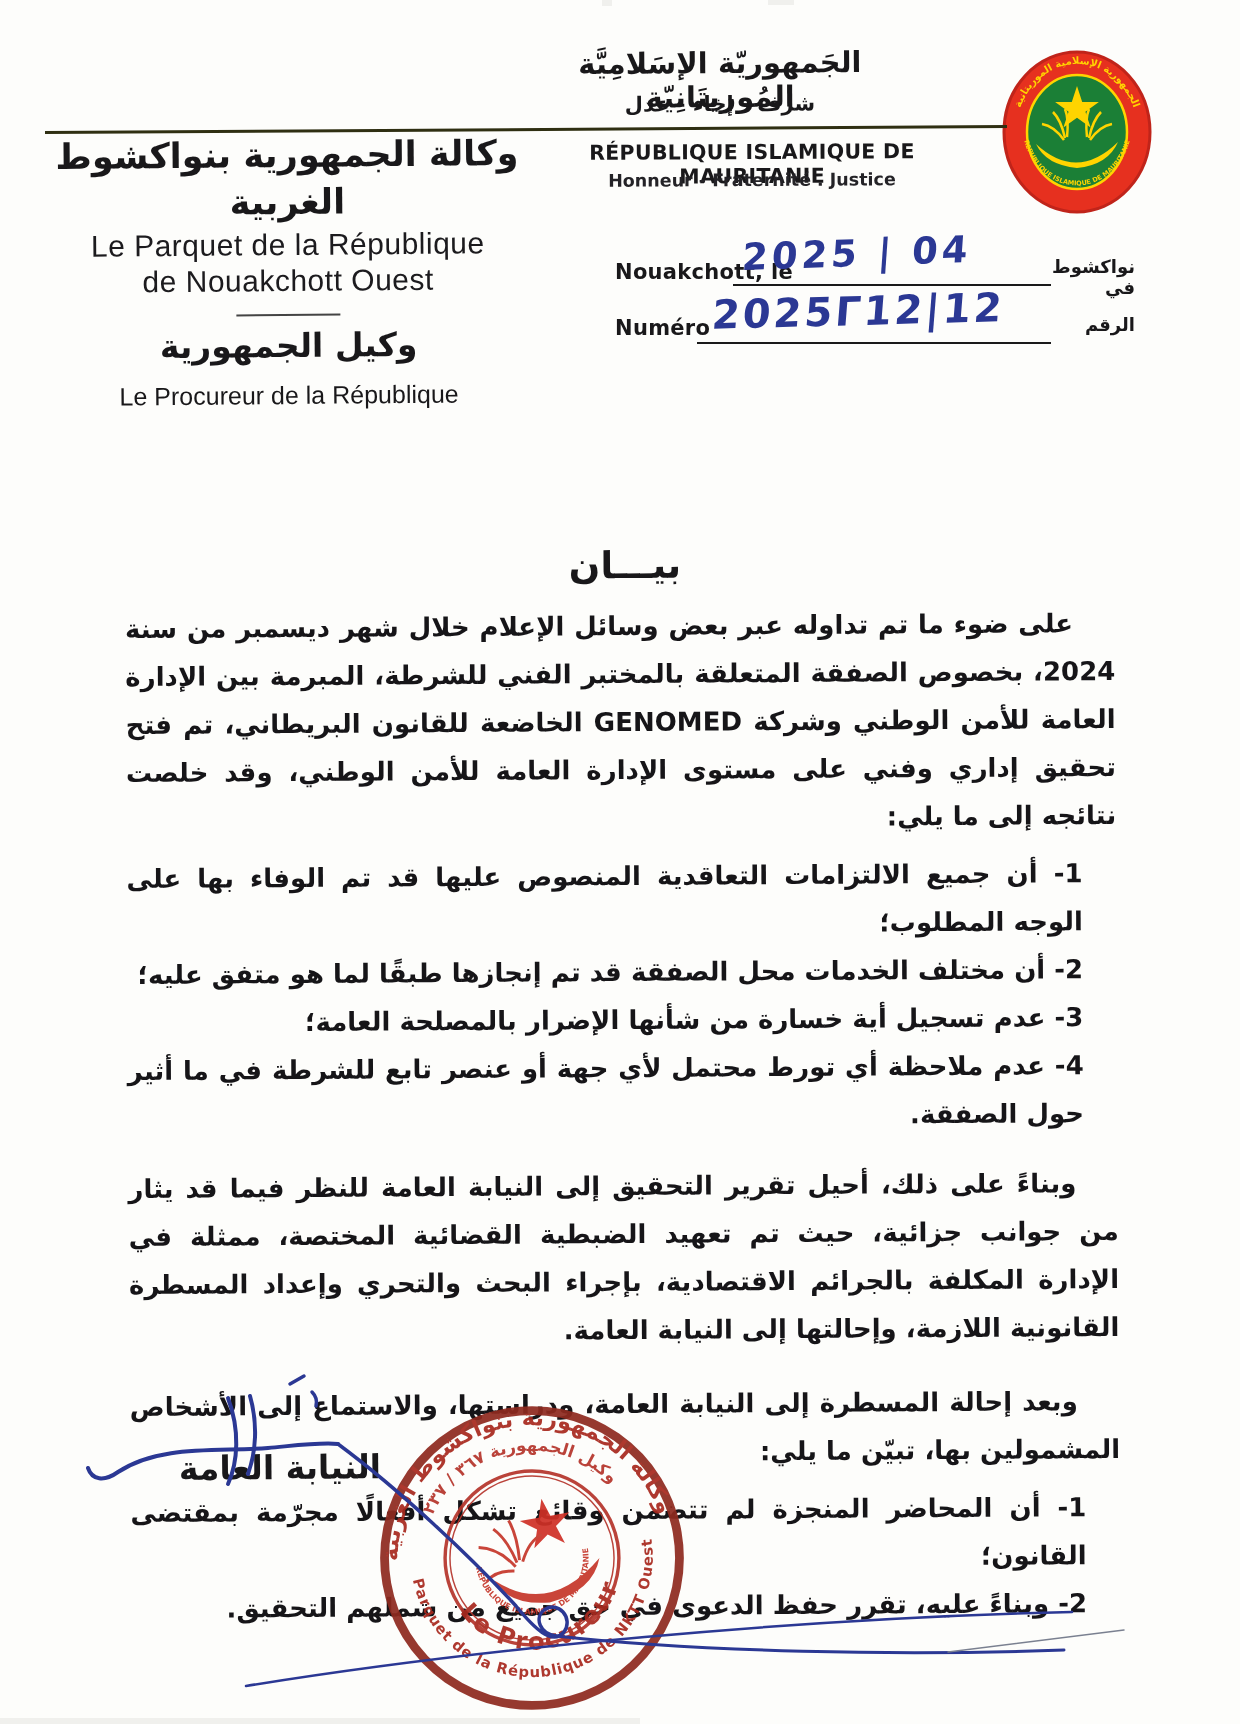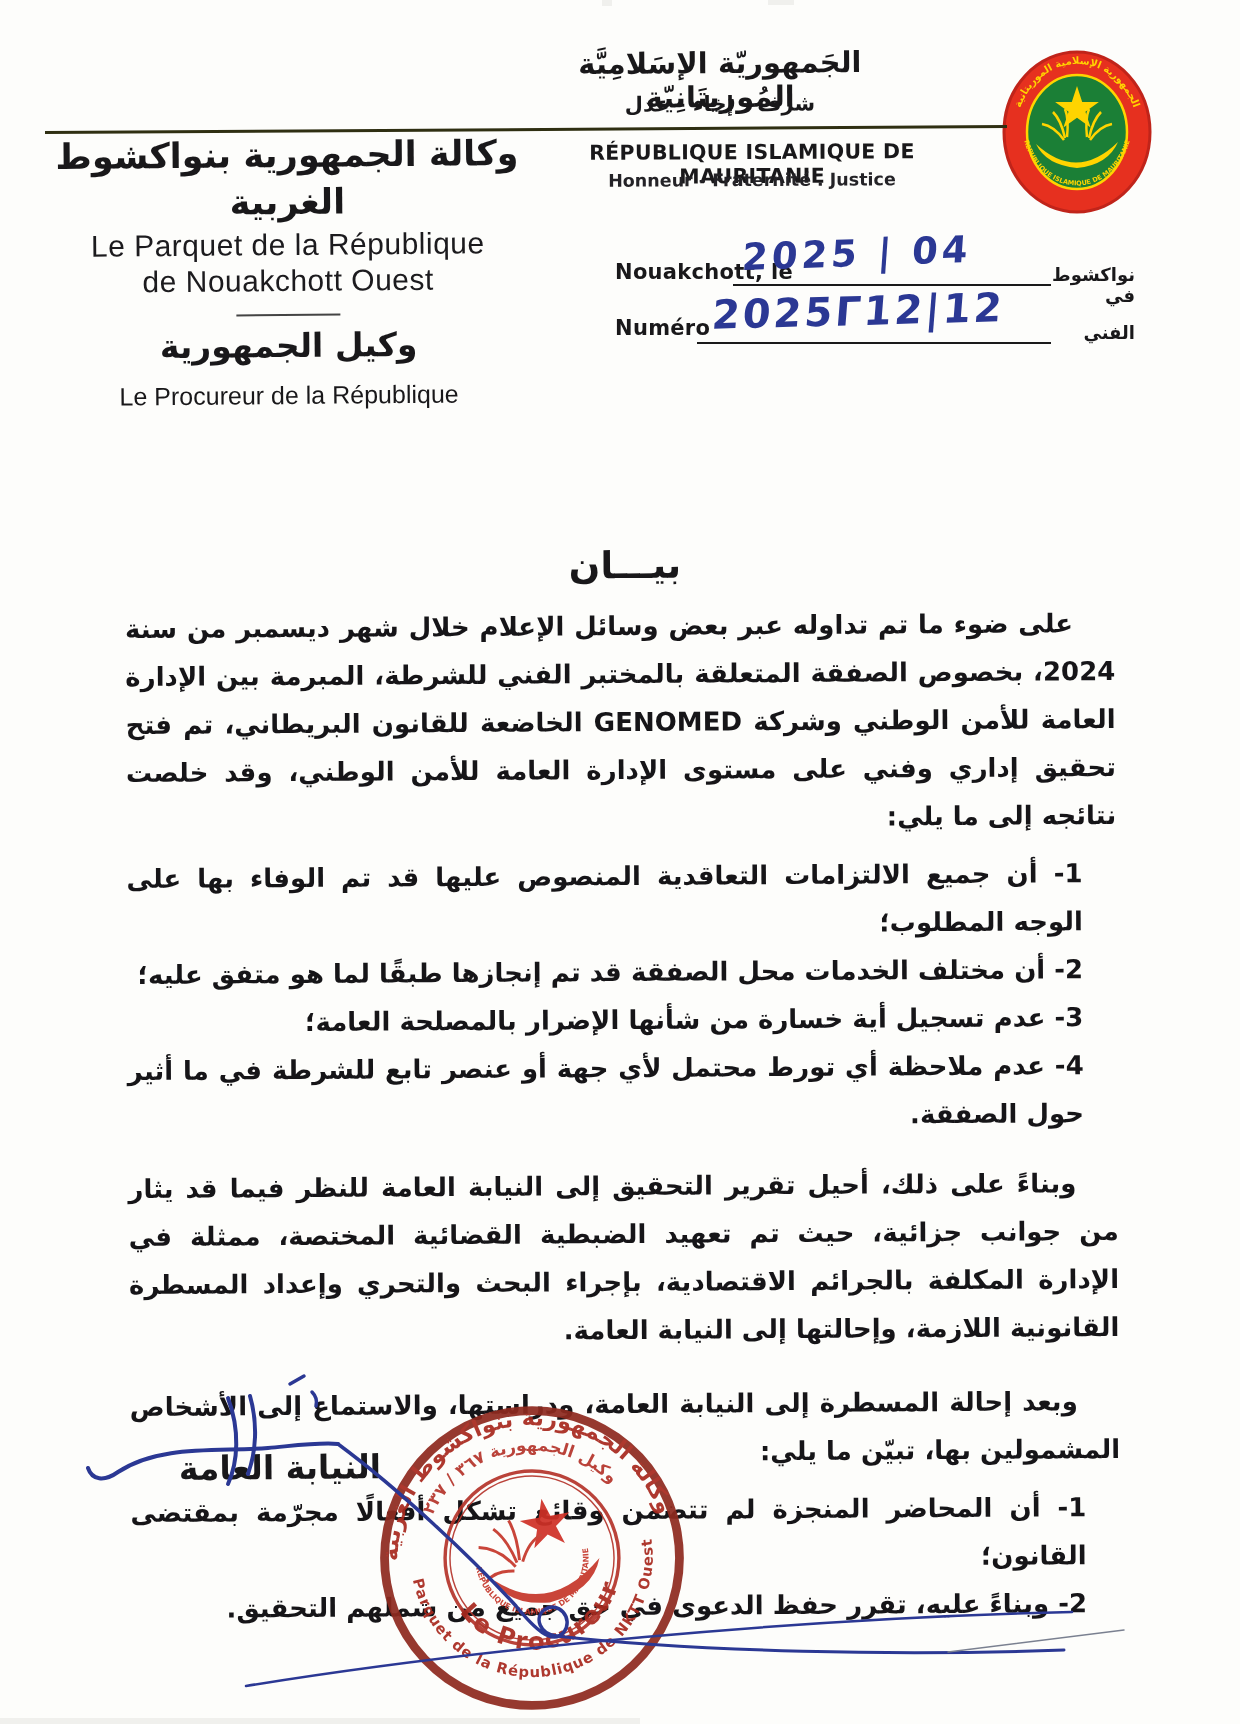--- a/index.html
+++ b/index.html
@@ -24,21 +24,21 @@
     font-family:"Liberation Sans","DejaVu Sans",sans-serif;letter-spacing:.5px;}
   .mini-div{width:104px;height:0;border-top:2px solid #444;margin:14px auto 10px auto;}
   .deputy-ar{font-size:33px;font-weight:bold;}
   .proc-fr{font-size:25px;font-weight:500;margin-top:16px;
     font-family:"Liberation Sans","DejaVu Sans",sans-serif;}
   .rep-fr{left:552px;top:140px;width:400px;text-align:center;font-size:20.5px;
     font-weight:bold;letter-spacing:.3px;transform:rotate(-0.3deg);}
   .motto-fr{left:552px;top:170px;width:400px;text-align:center;font-size:17.5px;
     font-weight:600;color:#242327;transform:rotate(-0.3deg);}
   .meta-label-fr{font-size:21px;font-weight:bold;letter-spacing:.3px;}
-  .meta-label-ar{font-size:18px;font-weight:600;margin-top:8px;}
+  .meta-label-ar{font-size:18px;font-weight:600;}
   .meta-line{border-bottom:2px solid #1a1a1a;}
   .hand{color:#2b3894;font-weight:bold;
     font-family:"DejaVu Sans","Liberation Sans",sans-serif;}
   .hand-date{left:742px;top:232px;font-size:37px;transform:rotate(-2deg) skewX(-6deg);letter-spacing:4px;}
   .hand-num{left:712px;top:288px;font-size:40px;transform:rotate(-1.5deg) skewX(-6deg);letter-spacing:3px;}
   
   .doc-title{left:130px;top:544px;width:990px;text-align:center;font-size:37px;
     font-weight:bold;transform:rotate(-0.3deg);}
   .body-block{left:128px;top:602px;width:990px;direction:rtl;text-align:justify;
     font-size:26px;font-weight:600;line-height:48px;transform:rotate(-0.35deg);
@@ -105,21 +105,21 @@
 <div class="abs" style="left:615px;top:252px;width:520px;">
   <span class="meta-label-fr" style="position:absolute;left:0;top:8px;">Nouakchott, le</span>
   <span class="meta-line" style="position:absolute;left:118px;top:0;width:318px;height:32px;"></span>
   <span class="meta-label-ar ar" style="position:absolute;left:442px;top:4px;width:78px;">نواكشوط في</span>
 </div>
 <div class="abs hand hand-date">2025 | 04</div>
 
 <div class="abs" style="left:615px;top:308px;width:520px;">
   <span class="meta-label-fr" style="position:absolute;left:0;top:8px;text-align:right;">Numéro</span>
   <span class="meta-line" style="position:absolute;left:82px;top:0;width:354px;height:34px;"></span>
-  <span class="meta-label-ar ar" style="position:absolute;left:452px;top:6px;width:68px;">الفني</span>
+  <span class="meta-label-ar ar" style="position:absolute;left:452px;top:6px;width:68px;">الرقم</span>
 </div>
 <div class="abs hand hand-num">2025Γ12|12</div>
 
 <div class="abs doc-title ar">بيـــان</div>
 
 <div class="abs body-block" lang="ar">
   <p>على ضوء ما تم تداوله عبر بعض وسائل الإعلام خلال شهر ديسمبر من سنة 2024، بخصوص الصفقة المتعلقة بالمختبر الفني للشرطة، المبرمة بين الإدارة العامة للأمن الوطني وشركة GENOMED الخاضعة للقانون البريطاني، تم فتح تحقيق إداري وفني على مستوى الإدارة العامة للأمن الوطني، وقد خلصت نتائجه إلى ما يلي:</p>
   <p class="li">1- أن جميع الالتزامات التعاقدية المنصوص عليها قد تم الوفاء بها على الوجه المطلوب؛</p>
   <p class="li">2-  أن مختلف الخدمات محل الصفقة قد تم إنجازها طبقًا لما هو متفق عليه؛</p>
   <p class="li">3- عدم تسجيل أية خسارة من شأنها الإضرار بالمصلحة العامة؛</p>

